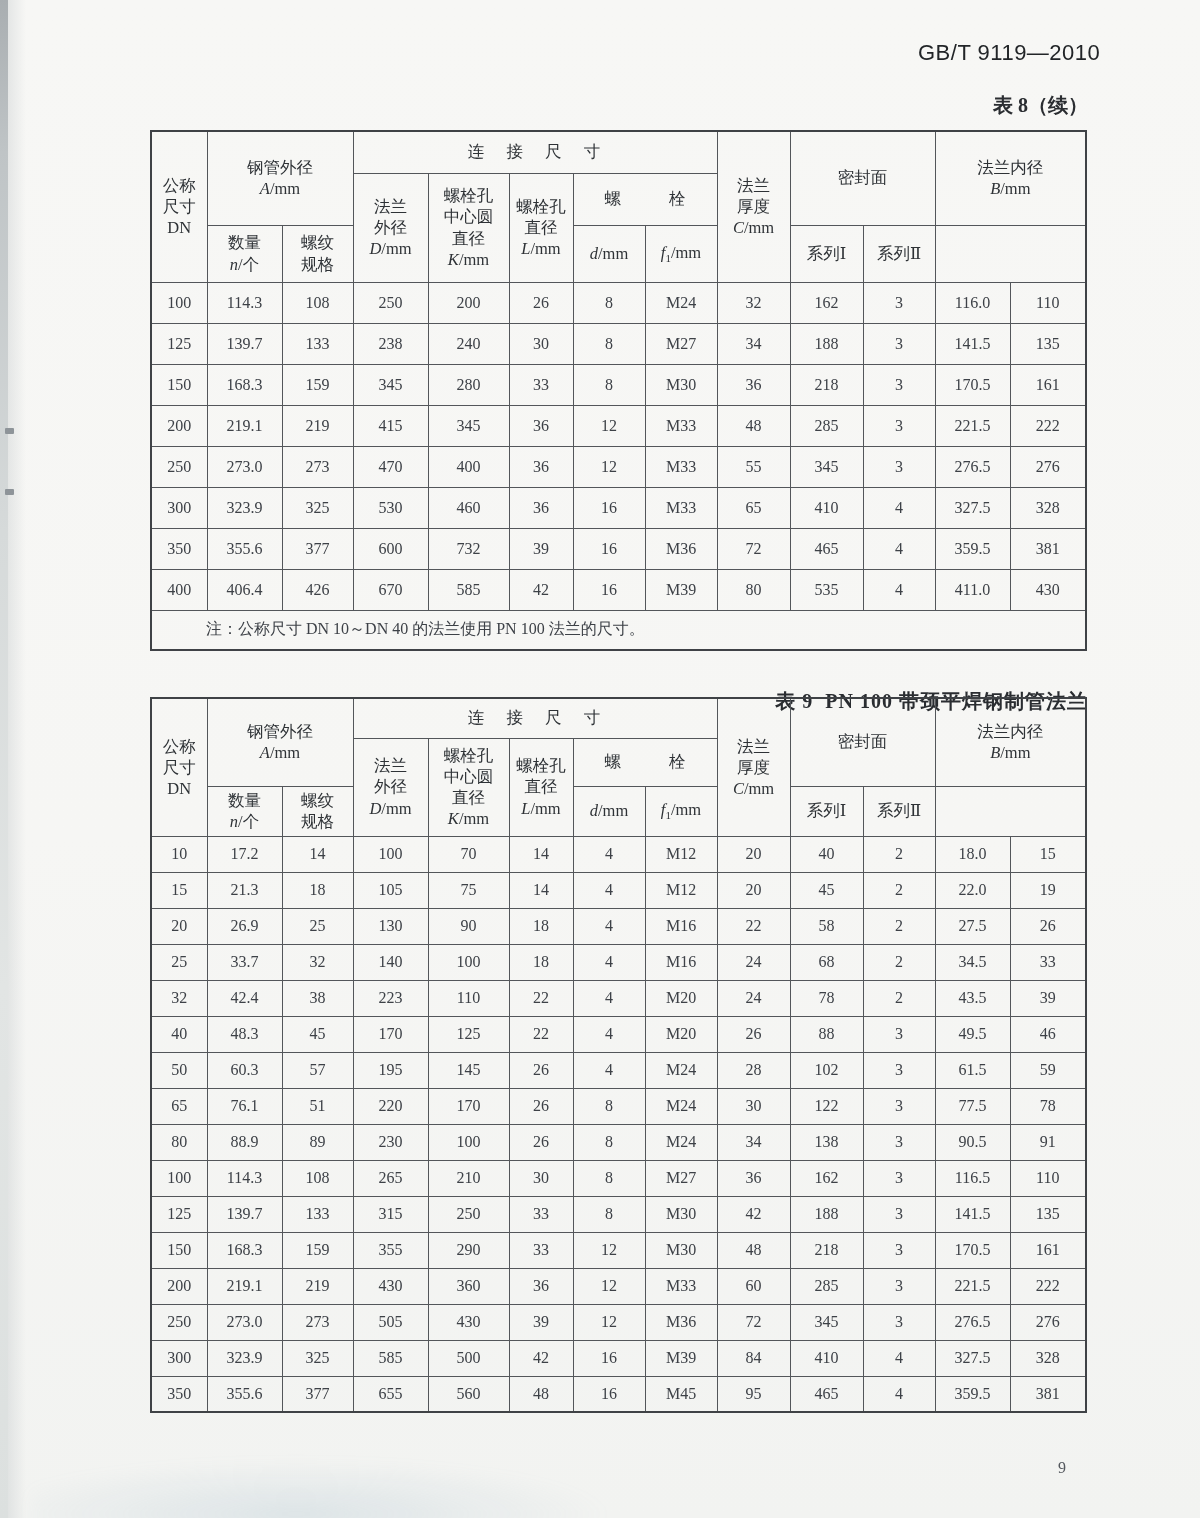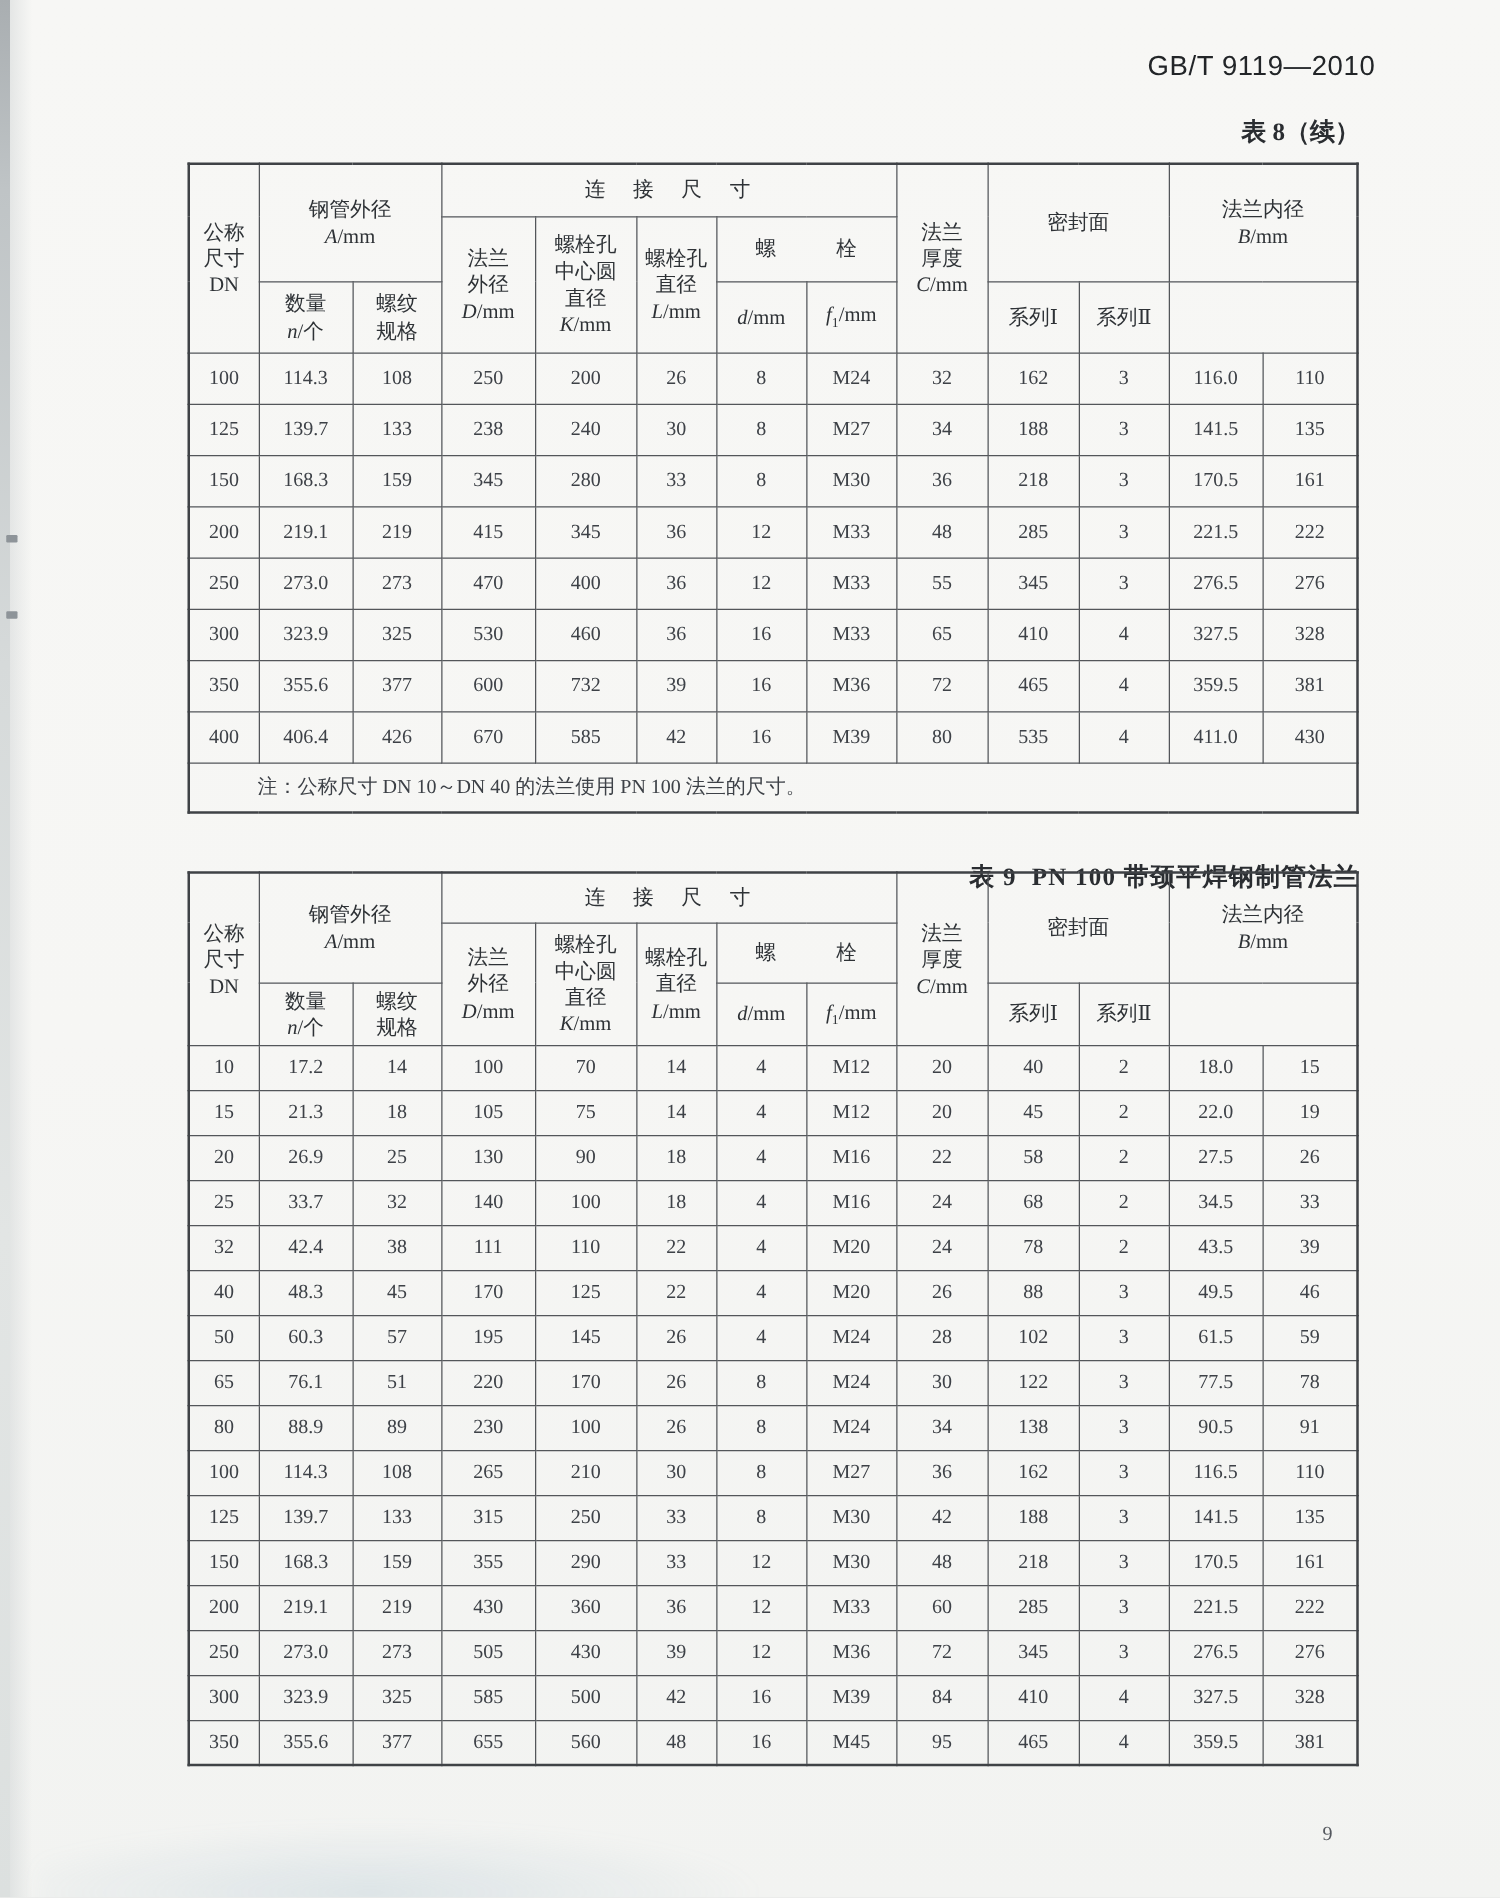--- a/index.html
+++ b/index.html
@@ -396,21 +396,21 @@
           <td>24</td>
           <td>68</td>
           <td>2</td>
           <td>34.5</td>
           <td>33</td>
         </tr>
         <tr>
           <td>32</td>
           <td>42.4</td>
           <td>38</td>
-          <td>111</td>
+          <td>223</td>
           <td>110</td>
           <td>22</td>
           <td>4</td>
           <td>M20</td>
           <td>24</td>
           <td>78</td>
           <td>2</td>
           <td>43.5</td>
           <td>39</td>
         </tr>

